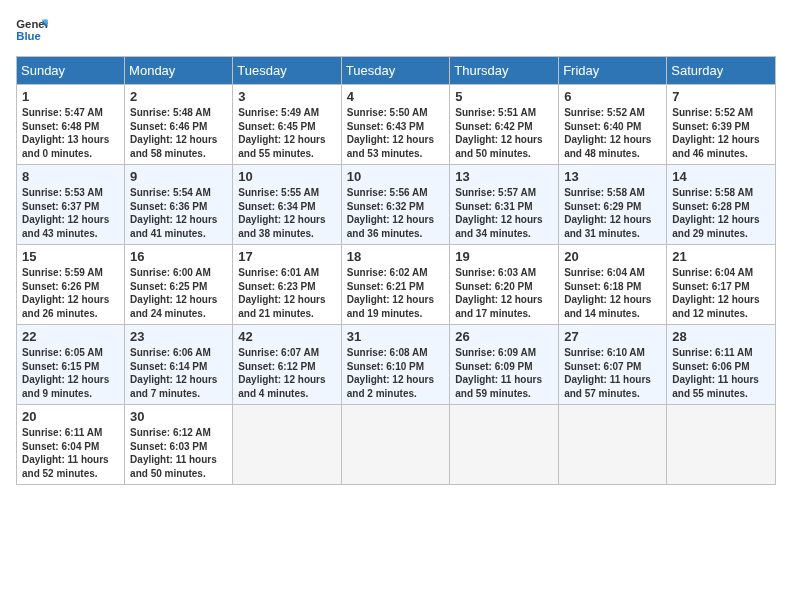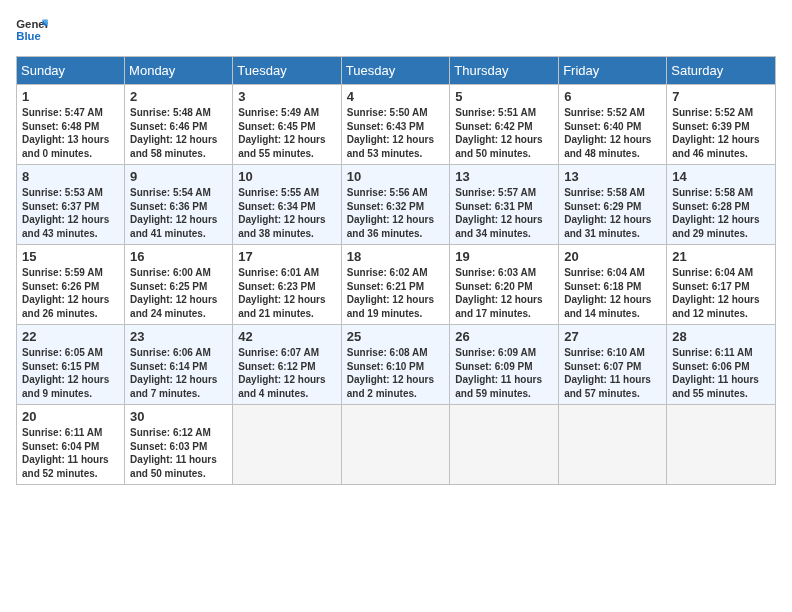--- a/index.html
+++ b/index.html
@@ -207,21 +207,21 @@
         </td>
         <td>
           <span class="day-num">23</span>
           <div class="cell-text">Sunrise: 6:06 AM<br>Sunset: 6:14 PM<br>Daylight: 12 hours and 7 minutes.</div>
         </td>
         <td>
           <span class="day-num">42</span>
           <div class="cell-text">Sunrise: 6:07 AM<br>Sunset: 6:12 PM<br>Daylight: 12 hours and 4 minutes.</div>
         </td>
         <td>
-          <span class="day-num">25</span>
+          <span class="day-num">31</span>
           <div class="cell-text">Sunrise: 6:08 AM<br>Sunset: 6:10 PM<br>Daylight: 12 hours and 2 minutes.</div>
         </td>
         <td>
           <span class="day-num">26</span>
           <div class="cell-text">Sunrise: 6:09 AM<br>Sunset: 6:09 PM<br>Daylight: 11 hours and 59 minutes.</div>
         </td>
         <td>
           <span class="day-num">27</span>
           <div class="cell-text">Sunrise: 6:10 AM<br>Sunset: 6:07 PM<br>Daylight: 11 hours and 57 minutes.</div>
         </td>

